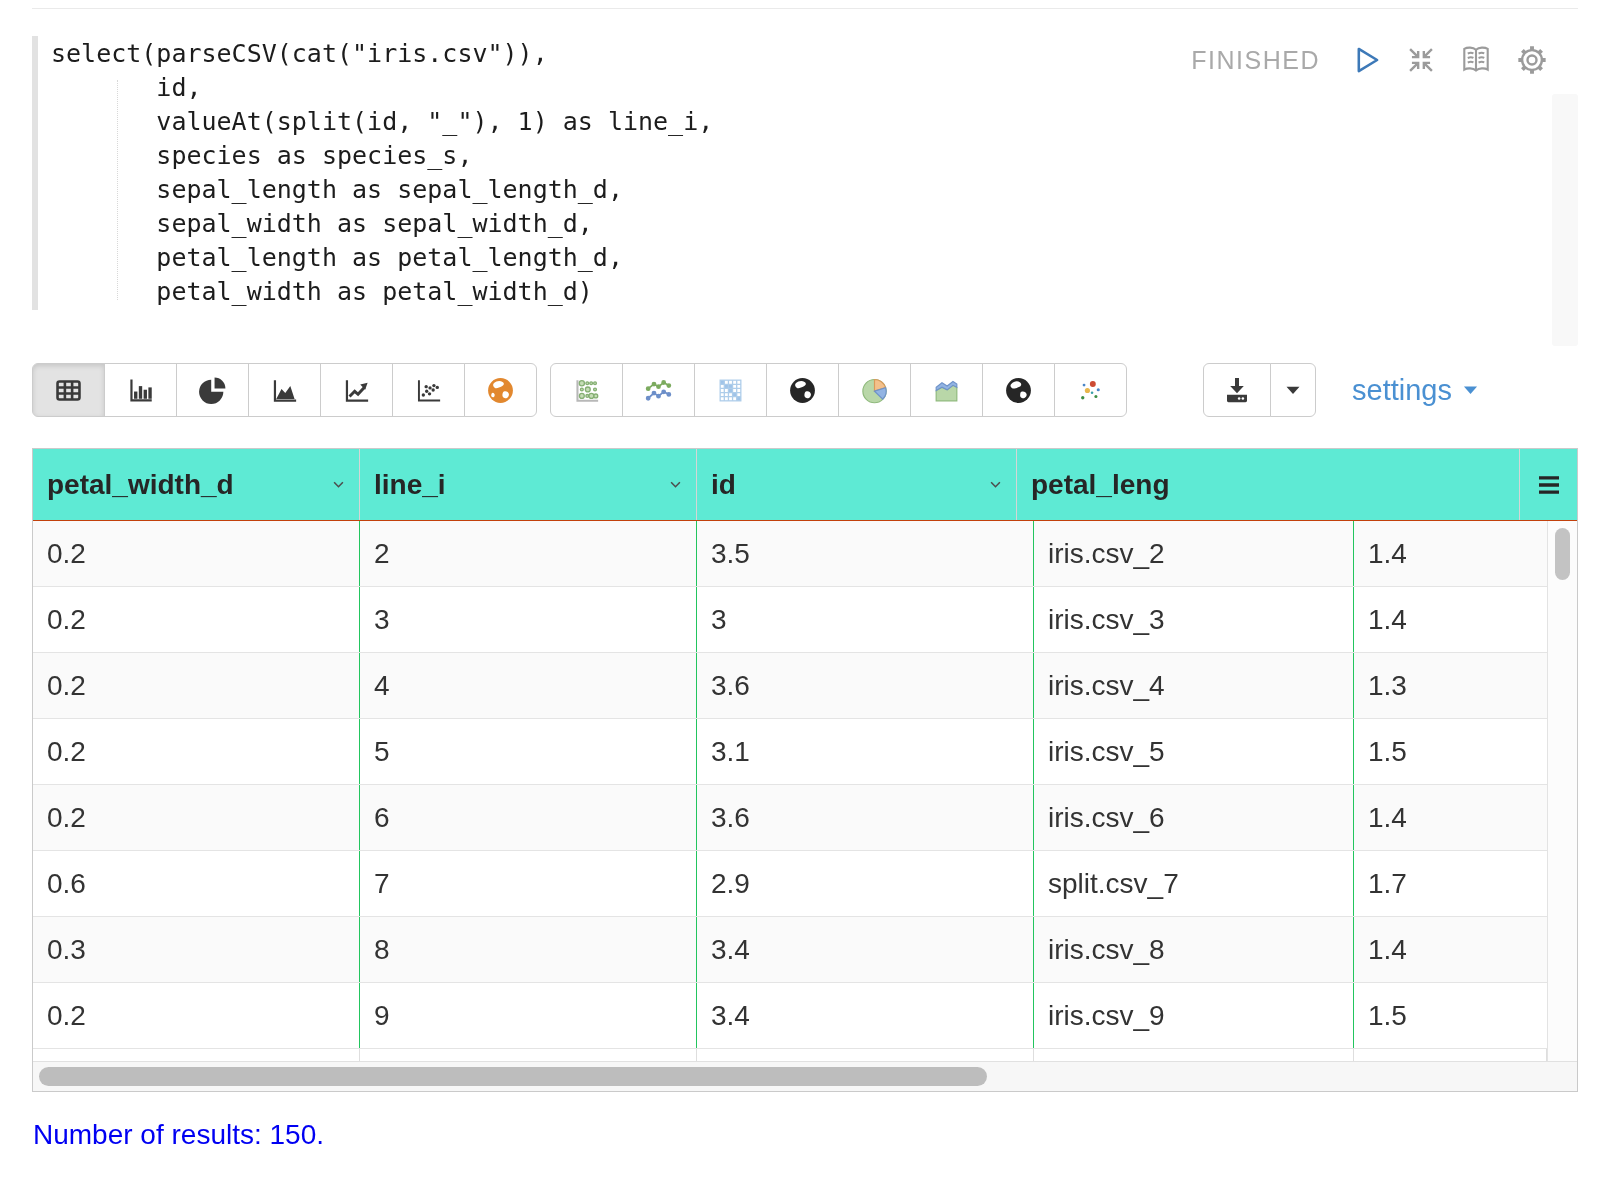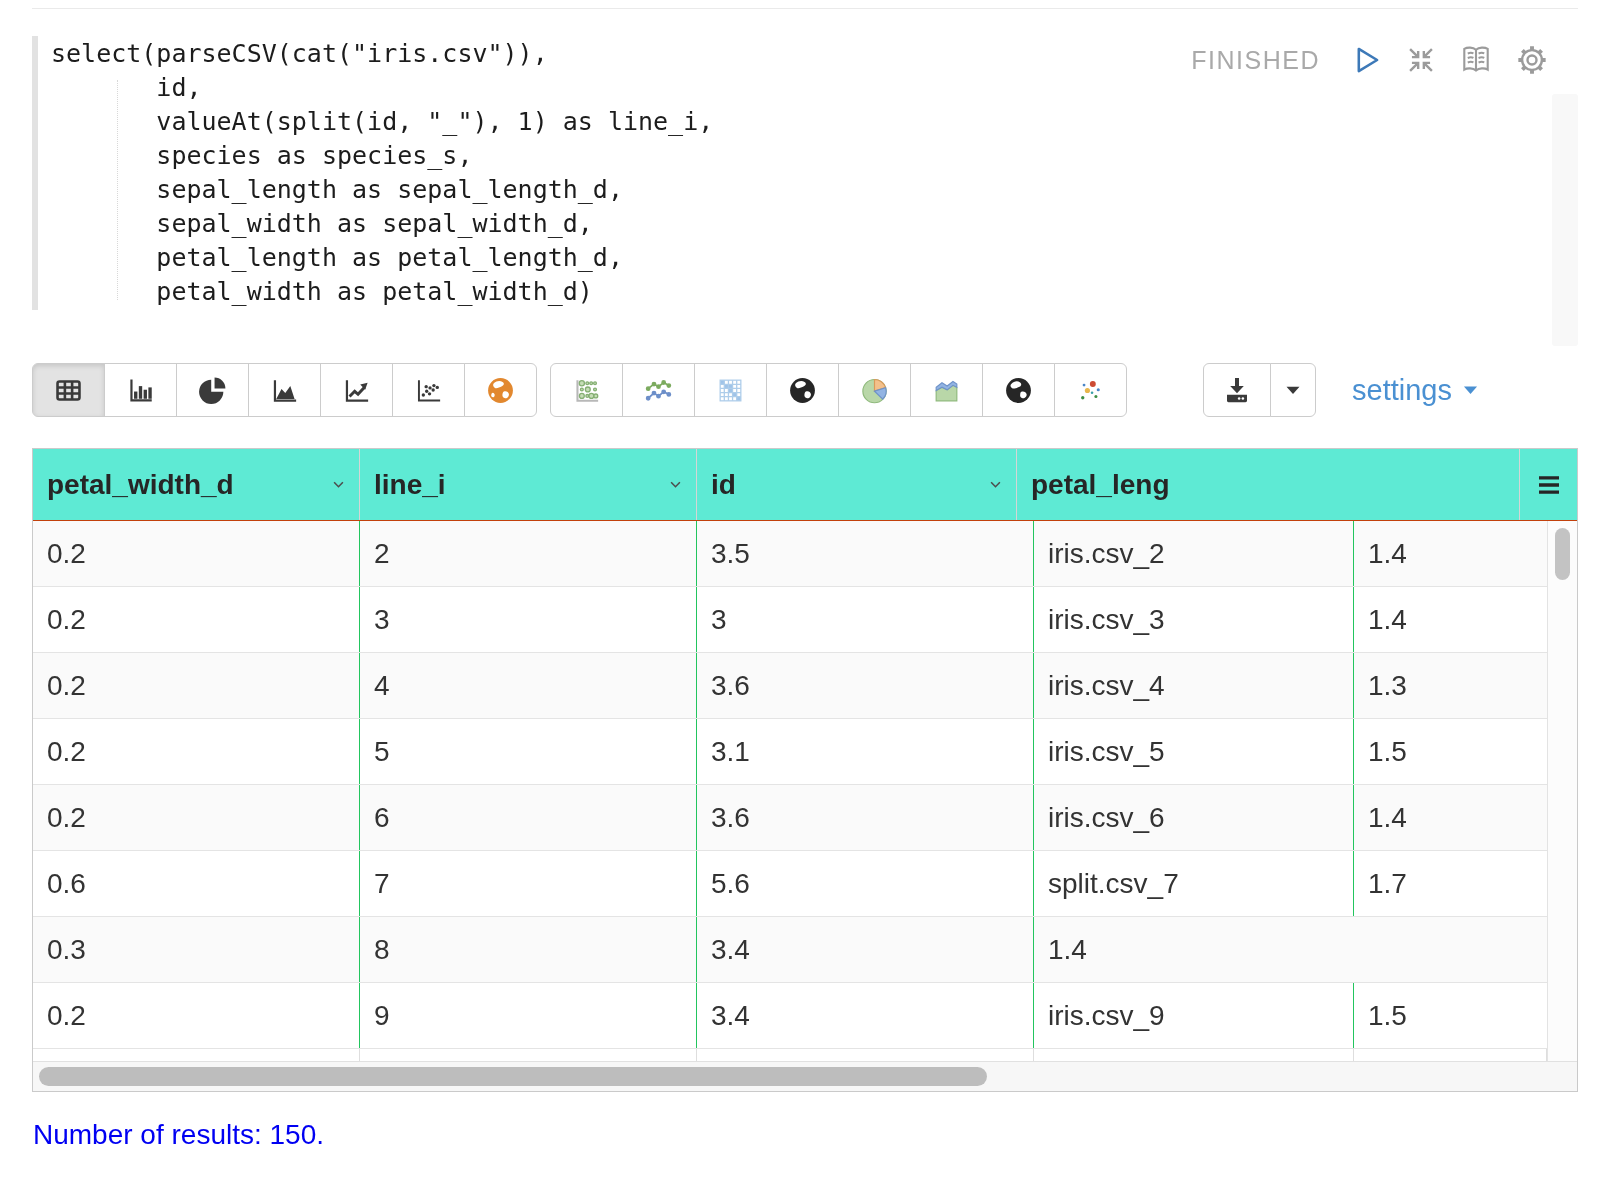--- a/index.html
+++ b/index.html
@@ -444,28 +444,29 @@
           <div class="trow odd">
             <div class="tcell c0">0.2</div>
             <div class="tcell c1">6</div>
             <div class="tcell c2">3.6</div>
             <div class="tcell c3">iris.csv_6</div>
             <div class="tcell c4">1.4</div>
           </div>
           <div class="trow">
             <div class="tcell c0">0.6</div>
             <div class="tcell c1">7</div>
-            <div class="tcell c2">5.6</div>
+            <div class="tcell c2">2.9</div>
             <div class="tcell c3">split.csv_7</div>
             <div class="tcell c4">1.7</div>
           </div>
           <div class="trow odd">
             <div class="tcell c0">0.3</div>
             <div class="tcell c1">8</div>
             <div class="tcell c2">3.4</div>
+            <div class="tcell c3">iris.csv_8</div>
             <div class="tcell c4">1.4</div>
           </div>
           <div class="trow">
             <div class="tcell c0">0.2</div>
             <div class="tcell c1">9</div>
             <div class="tcell c2">3.4</div>
             <div class="tcell c3">iris.csv_9</div>
             <div class="tcell c4">1.5</div>
           </div>
         </div>

